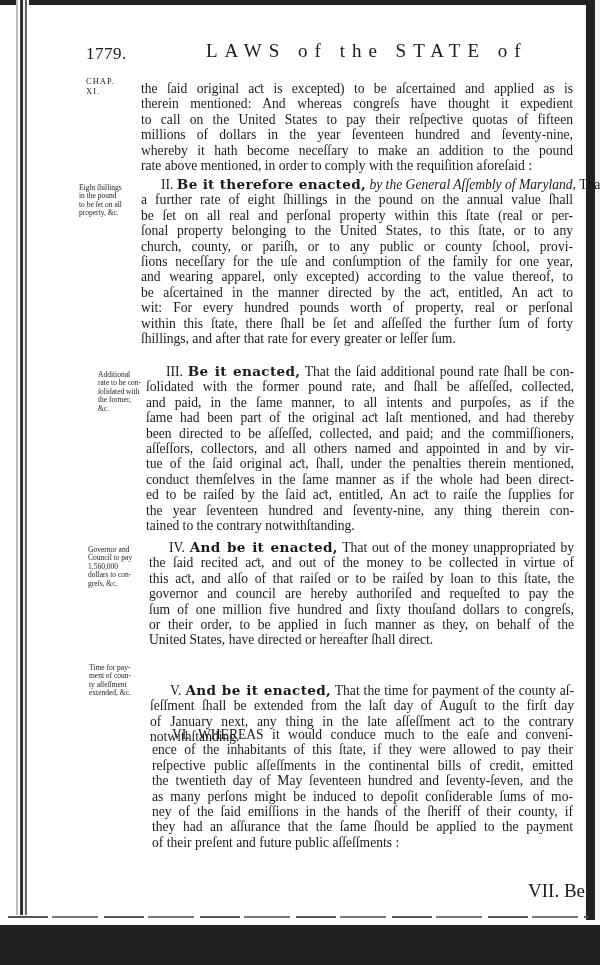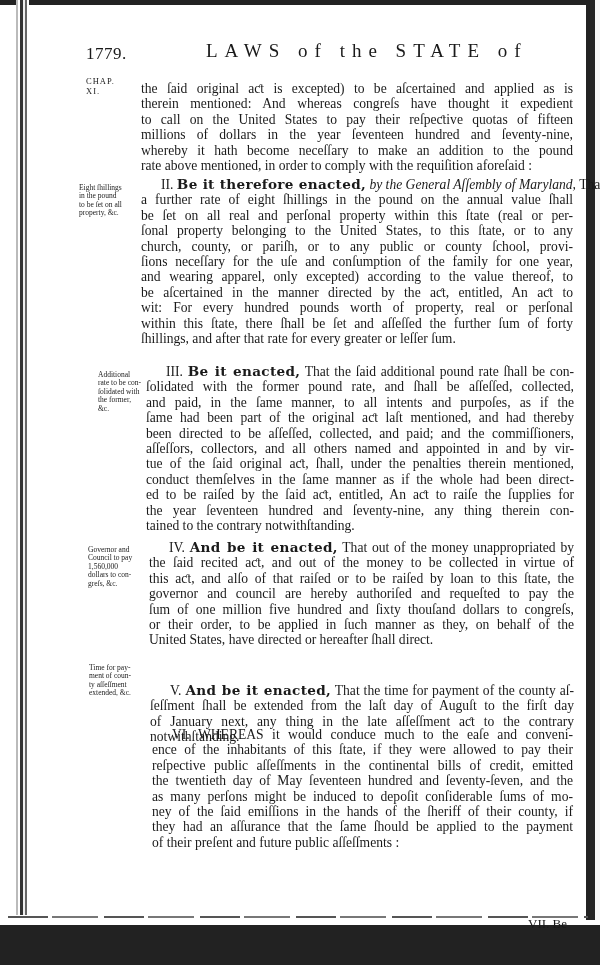--- a/index.html
+++ b/index.html
@@ -24,21 +24,21 @@
 
   .margin { position: absolute; left: 80px; width: 70px; font-size: 7.5px; line-height: 8.4px; }
   .chap { position: absolute; left: 86px; top: 76px; font-size: 8.5px; width: 36px; line-height: 10px; letter-spacing: 1px; }
 
   .para { position: absolute; left: 141px; width: 432px; font-size: 13.6px; line-height: 15.4px; text-align: justify; }
   .para .line { display: block; white-space: nowrap; text-align-last: justify; }
   .para .line.last { text-align-last: left; }
   .para .indent { padding-left: 20px; }
   .bl { font-family: "DejaVu Serif", serif; font-weight: bold; letter-spacing: 0.3px; }
   .it { font-style: italic; }
-  .catch { position: absolute; left: 528px; top: 880px; font-size: 13px; margin-top: 36px; }
+  .catch { position: absolute; left: 528px; top: 880px; font-size: 19px; }
 </style>
 </head>
 <body>
 
 <div class="top-border"></div>
 <div class="left-gutter"></div>
 <div class="right-gutter"></div>
 <div class="right-gutter-edge"></div>
 <div class="bottom-rule"></div>
 <div class="bottom-dark"></div>

